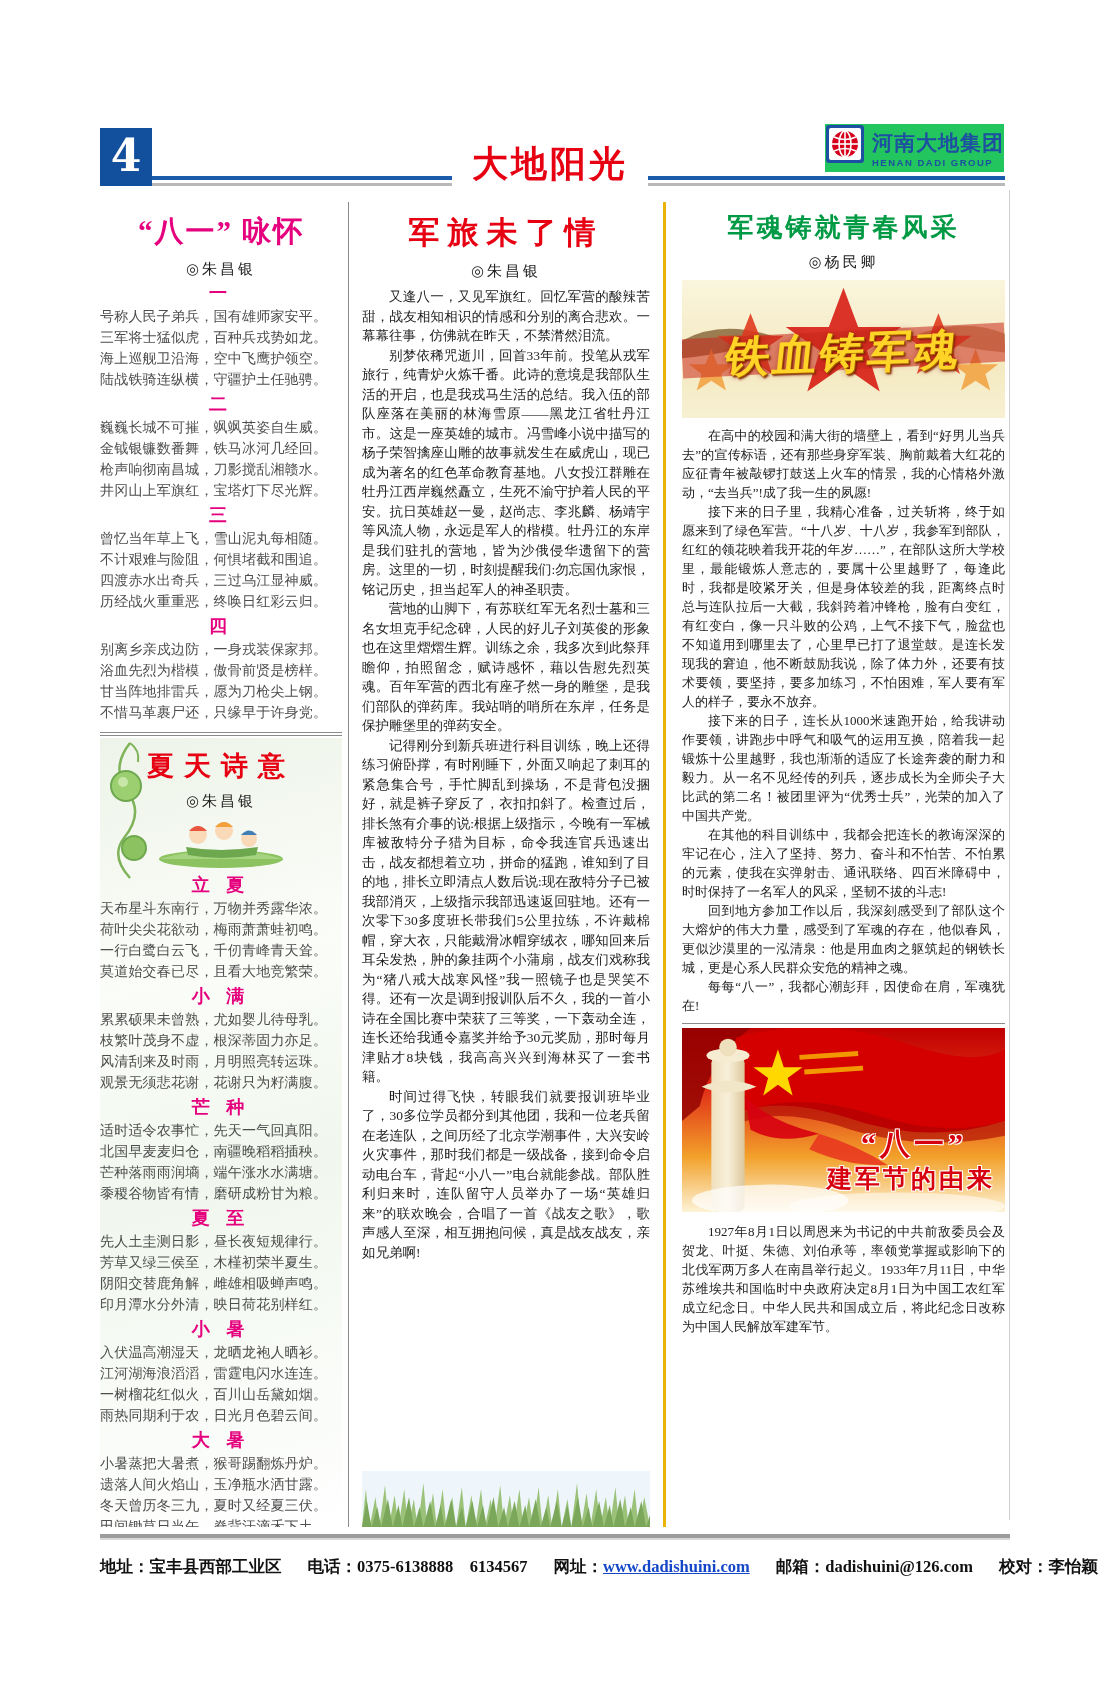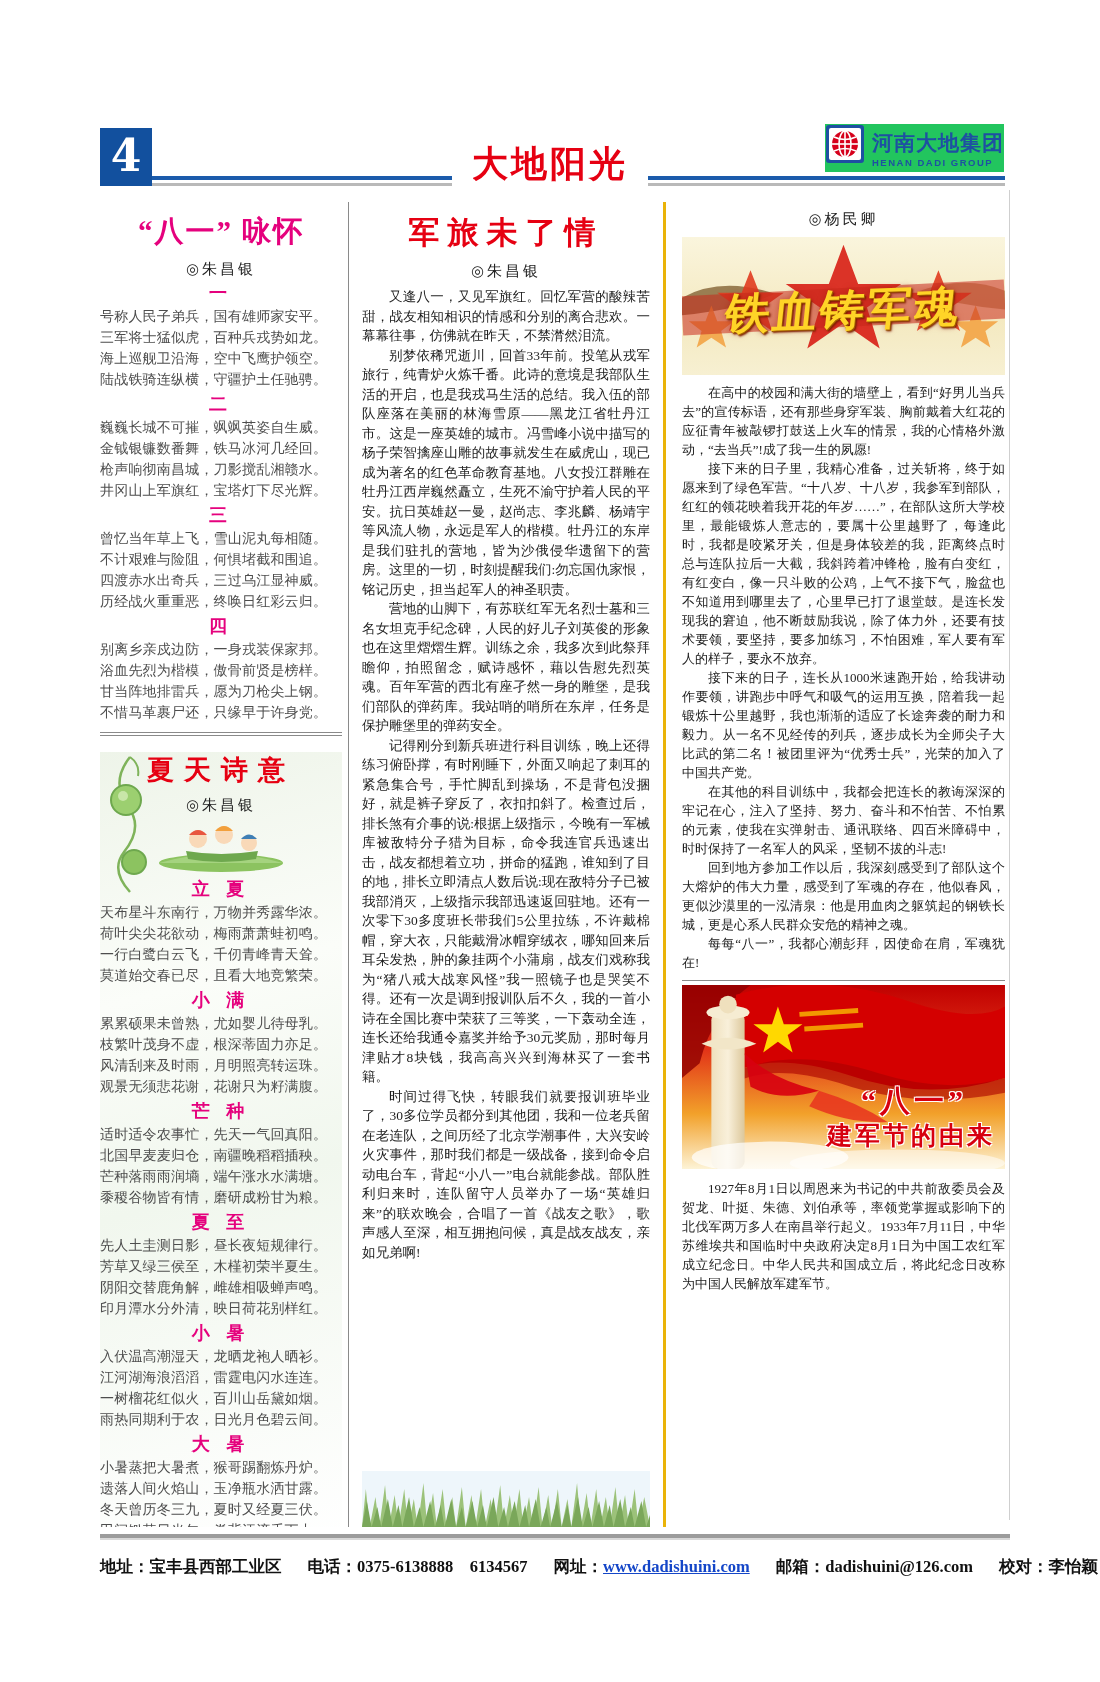--- a/index.html
+++ b/index.html
@@ -36,21 +36,21 @@
   .col-left  { width:242px; overflow:hidden; }
   .col-mid   { width:318px; margin-left:6px; border-left:1px solid #8a8a8a; border-right:3px solid #eab308; padding:4px 13px 0; overflow:hidden; display:flex; flex-direction:column; }
   .col-right { flex:1; padding-left:16px; overflow:hidden; }
 
   
   .poem-title { text-align:center; color:#e5017d; font-size:29px; font-weight:bold; letter-spacing:2px; margin-top:10px; }
   .author { text-align:center; font-size:15px; color:#222; letter-spacing:3px; margin-top:8px; }
   .stanza-label { text-align:center; color:#e5017d; font-weight:bold; font-size:18px; line-height:25px; margin-top:2px; letter-spacing:6px; }
   .poem-line { font-size:14px; color:#4d4d4d; line-height:21px; white-space:nowrap; letter-spacing:0.2px; }
   .hr-double { border-top:1px solid #8a8a8a; border-bottom:1px solid #8a8a8a; height:4px; margin:9px 0 0; }
-  .summer-box { position:relative; margin-top:16px; background:linear-gradient(165deg,#eef4e9 0%,#fbfdf9 30%,#f1f7ee 55%,#ffffff 100%); }
+  .summer-box { position:relative; margin-top:2px; background:linear-gradient(165deg,#eef4e9 0%,#fbfdf9 30%,#f1f7ee 55%,#ffffff 100%); padding-top:10px; }
   .summer-box .inner { position:relative; z-index:1; }
   .summer-title { text-align:center; color:#e60012; font-size:27px; font-weight:bold; letter-spacing:10px; }
   .summer-art { display:block; margin:2px auto 0; }
   .vine-art { position:absolute; left:0; top:0; z-index:0; }
 
   
   .mid-title { text-align:center; color:#e60012; font-size:31px; font-weight:bold; letter-spacing:8px; margin-top:6px; }
   .body-par { font-size:13.5px; line-height:19.5px; text-align:justify; text-indent:2em; color:#1d1d1d; }
   .grass { margin-top:auto; display:block; width:100%; }
 
@@ -234,20 +234,21 @@
           <p class="body-par">时间过得飞快，转眼我们就要报训班毕业了，30多位学员都分到其他团，我和一位老兵留在老连队，之间历经了北京学潮事件，大兴安岭火灾事件，那时我们都是一级战备，接到命令启动电台车，背起“小八一”电台就能参战。部队胜利归来时，连队留守人员举办了一场“英雄归来”的联欢晚会，合唱了一首《战友之歌》，歌声感人至深，相互拥抱问候，真是战友战友，亲如兄弟啊!</p>
         </div>
       <svg class="grass" height="56" viewBox="0 0 300 56" preserveAspectRatio="none">
         <rect width="300" height="56" fill="#eef6fb"></rect>
         <polygon fill="#9cc27a" points="0,56 4,18 8,56 14,26 18,56 24,14 28,56 34,24 38,56 44,18 48,56 54,28 58,56 64,12 68,56 74,22 78,56 84,18 88,56 94,26 98,56 104,16 108,56 114,24 118,56 124,18 128,56 134,28 138,56 144,14 148,56 154,24 158,56 164,18 168,56 174,26 178,56 184,16 188,56 194,24 198,56 204,18 208,56 214,28 218,56 224,12 228,56 234,22 238,56 244,18 248,56 254,26 258,56 264,16 268,56 274,24 278,56 284,18 288,56 294,26 300,56"></polygon>
         <polygon fill="#7aa75a" points="0,56 5,30 10,56 16,36 20,56 27,28 32,56 38,34 42,56 49,26 54,56 60,36 64,56 71,30 76,56 82,34 86,56 93,28 98,56 104,36 108,56 115,30 120,56 126,34 130,56 137,26 142,56 148,36 152,56 159,30 164,56 170,34 174,56 181,28 186,56 192,36 196,56 203,30 208,56 214,34 218,56 225,26 230,56 236,36 240,56 247,30 252,56 258,34 262,56 269,28 274,56 280,36 284,56 291,30 296,56 300,44 300,56"></polygon>
       </svg>
     </section>
 
     <section class="col-right">
+      <h2 class="right-title">军魂铸就青春风采</h2>
       <div class="author">◎杨民卿</div>
 
       <div class="banner1">
         <svg viewBox="0 0 330 138" preserveAspectRatio="none">
           <path d="M0 62 Q40 40 95 58 Q60 74 0 80 Z" fill="#8a6a3d" opacity="0.85"></path>
           <path d="M330 55 Q290 38 240 56 Q280 70 330 74 Z" fill="#b09156" opacity="0.7"></path>
           <polygon fill="#d9281e" points="165,8 180,48 224,48 189,72 202,114 165,88 128,114 141,72 106,48 150,48" opacity="0.95"></polygon>
           <polygon fill="#e03b1f" points="70,34 79,57 104,57 84,71 92,96 70,81 48,96 56,71 36,57 61,57" opacity="0.9"></polygon>
           <polygon fill="#e03b1f" points="262,34 271,57 296,57 276,71 284,96 262,81 240,96 248,71 228,57 253,57" opacity="0.9"></polygon>
           <polygon fill="#f2a03d" points="30,70 36,86 53,86 40,96 45,113 30,103 15,113 20,96 7,86 24,86" opacity="0.85"></polygon>

